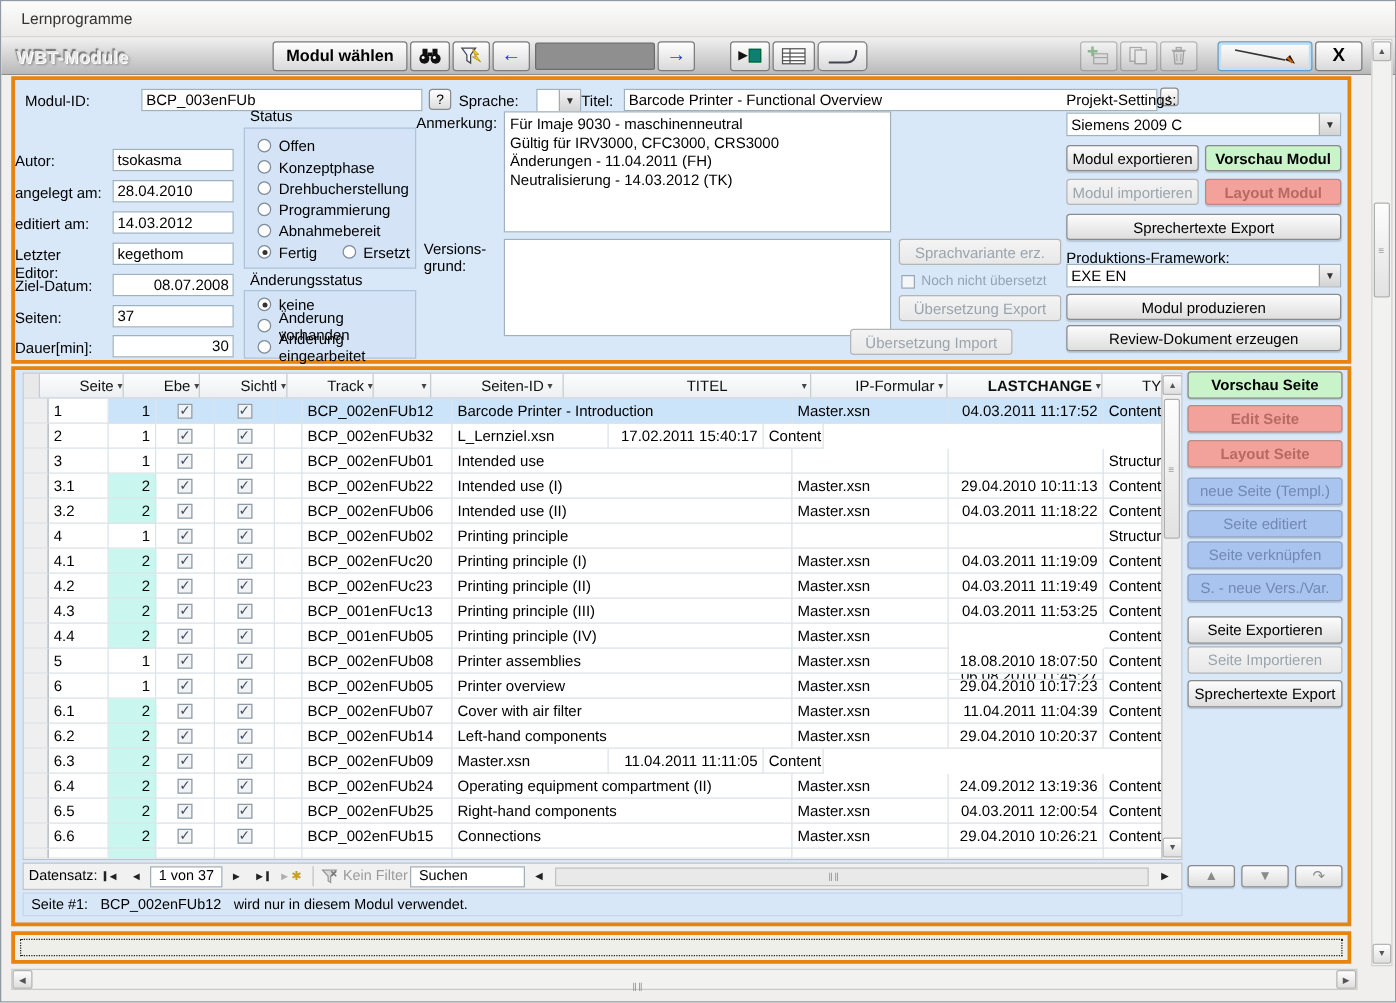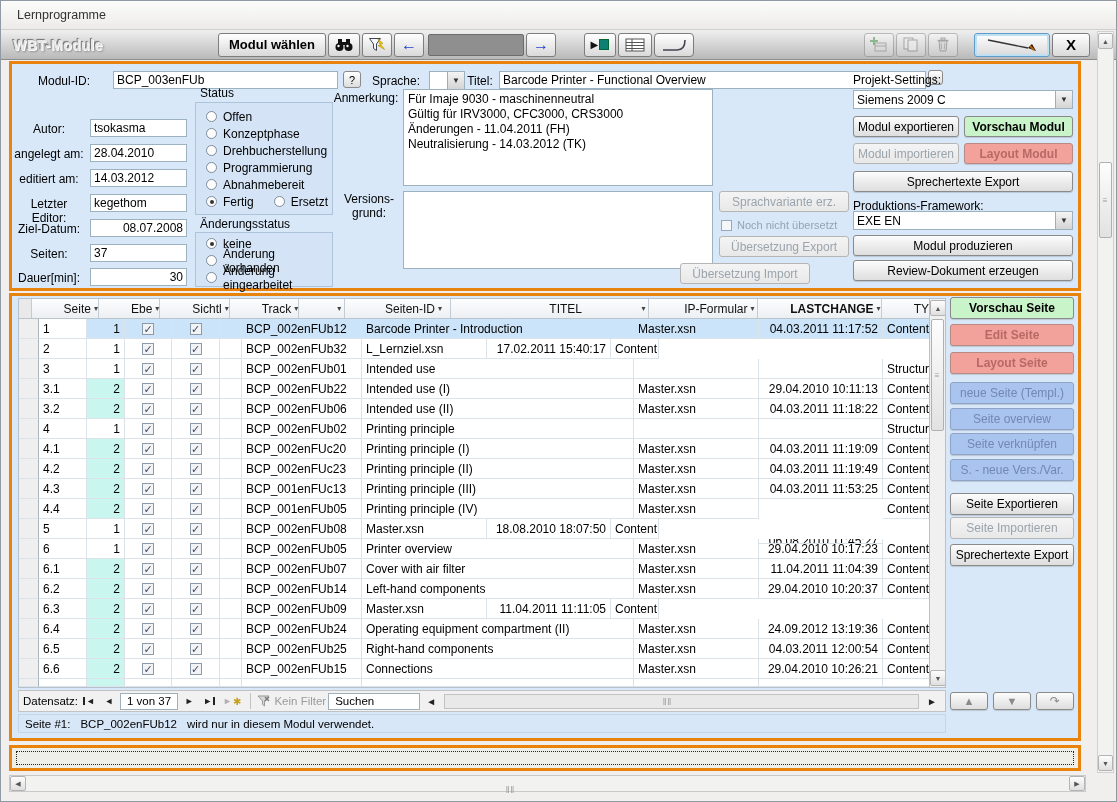--- a/index.html
+++ b/index.html
@@ -32,21 +32,21 @@
 
   
   .panel{position:absolute;border:3px solid #e8830d;background:#d9e8f9;}
   #panel-top{left:8px;top:60px;width:1072px;height:230px;}
   #panel-table{left:8px;top:292px;width:1072px;height:448px;}
   #panel-bottom{left:8px;top:744px;width:1072px;height:26px;background:#efefe9;}
   .dotted-box{position:absolute;left:4px;top:3px;right:4px;bottom:3px;
     border:1px dotted #222;background:#efefe9;}
 
   
-  .lbl{position:absolute;text-align:center;color:#000;}
+  .lbl{position:absolute;text-align:left;color:#000;}
   .inp{position:absolute;height:18px;background:#fff;border:1px solid #9db2c1;
     padding:1px 3px;font-size:12px;line-height:14px;overflow:hidden;white-space:nowrap;}
   .inp.r{text-align:right;}
   .qbtn{position:absolute;width:18px;height:17px;border:1px solid #8a8a8a;border-radius:3px;
     background:linear-gradient(#fff,#ddd);font-size:11px;display:flex;align-items:center;justify-content:center;}
   .ddl{position:absolute;height:19px;background:#fff;border:1px solid #9db2c1;display:flex;}
   .ddl .val{flex:1;padding:2px 3px;font-size:12px;overflow:hidden;white-space:nowrap;}
   .ddl .arr{width:17px;background:linear-gradient(#f4f4f4,#d4d4d4);border-left:1px solid #aaa;
     display:flex;align-items:center;justify-content:center;font-size:8px;color:#333;}
   .groupbox{position:absolute;background:#d4e4f6;border:1px solid #adc3da;}
@@ -552,20 +552,21 @@
             <div class="tcell first" style="width: 48px;">5</div>
             <div class="tcell r" style="width: 38px;">1</div>
             <div class="tcell c" style="width: 47px;">
               <span class="chk">✓</span>
             </div>
             <div class="tcell c" style="width: 48px;">
               <span class="chk">✓</span>
             </div>
             <div class="tcell " style="width: 22px;"></div>
             <div class="tcell " style="width: 120px;">BCP_002enFUb08</div>
+            <div class="tcell " style="width: 272px;">Printer assemblies</div>
             <div class="tcell " style="width: 125px;">Master.xsn</div>
             <div class="tcell r" style="width: 124px;">18.08.2010 18:07:50</div>
             <div class="tcell " style="width: 48px;">Content</div>
           </div>
           <div class="trow">
             <div class="tcell sel-col" style="width: 20px;"></div>
             <div class="tcell first" style="width: 48px;">6</div>
             <div class="tcell r" style="width: 38px;">1</div>
             <div class="tcell c" style="width: 47px;">
               <span class="chk">✓</span>
@@ -732,21 +733,21 @@
       <span>Seite #1:</span>
       <span>BCP_002enFUb12</span>
       <span>wird nur in diesem Modul verwendet.</span>
     </div>
 
     <div id="page-buttons">
         <div class="btn pgbtn green" style="top: 1px; font-weight: bold;">Vorschau Seite</div>
         <div class="btn pgbtn salmon" style="top: 28px;">Edit Seite</div>
         <div class="btn pgbtn salmon" style="top: 56px;">Layout Seite</div>
         <div class="btn pgbtn blue" style="top: 86px;">neue Seite (Templ.)</div>
-        <div class="btn pgbtn blue" style="top: 112px;">Seite overview</div>
+        <div class="btn pgbtn blue" style="top: 112px;">Seite editiert</div>
         <div class="btn pgbtn blue" style="top: 137px;">Seite verknüpfen</div>
         <div class="btn pgbtn blue" style="top: 163px;">S. - neue Vers./Var.</div>
         <div class="btn pgbtn " style="top: 197px;">Seite Exportieren</div>
         <div class="btn pgbtn disn" style="top: 221px;">Seite Importieren</div>
         <div class="btn pgbtn " style="top: 248px;">Sprechertexte Export</div>
       </div>
 
     <div class="btn abs" style="left:938px;top:396px;width:38px;height:18px;color:#8a8a8a;font-size:11px;">
         <span>▲</span>
       </div>

